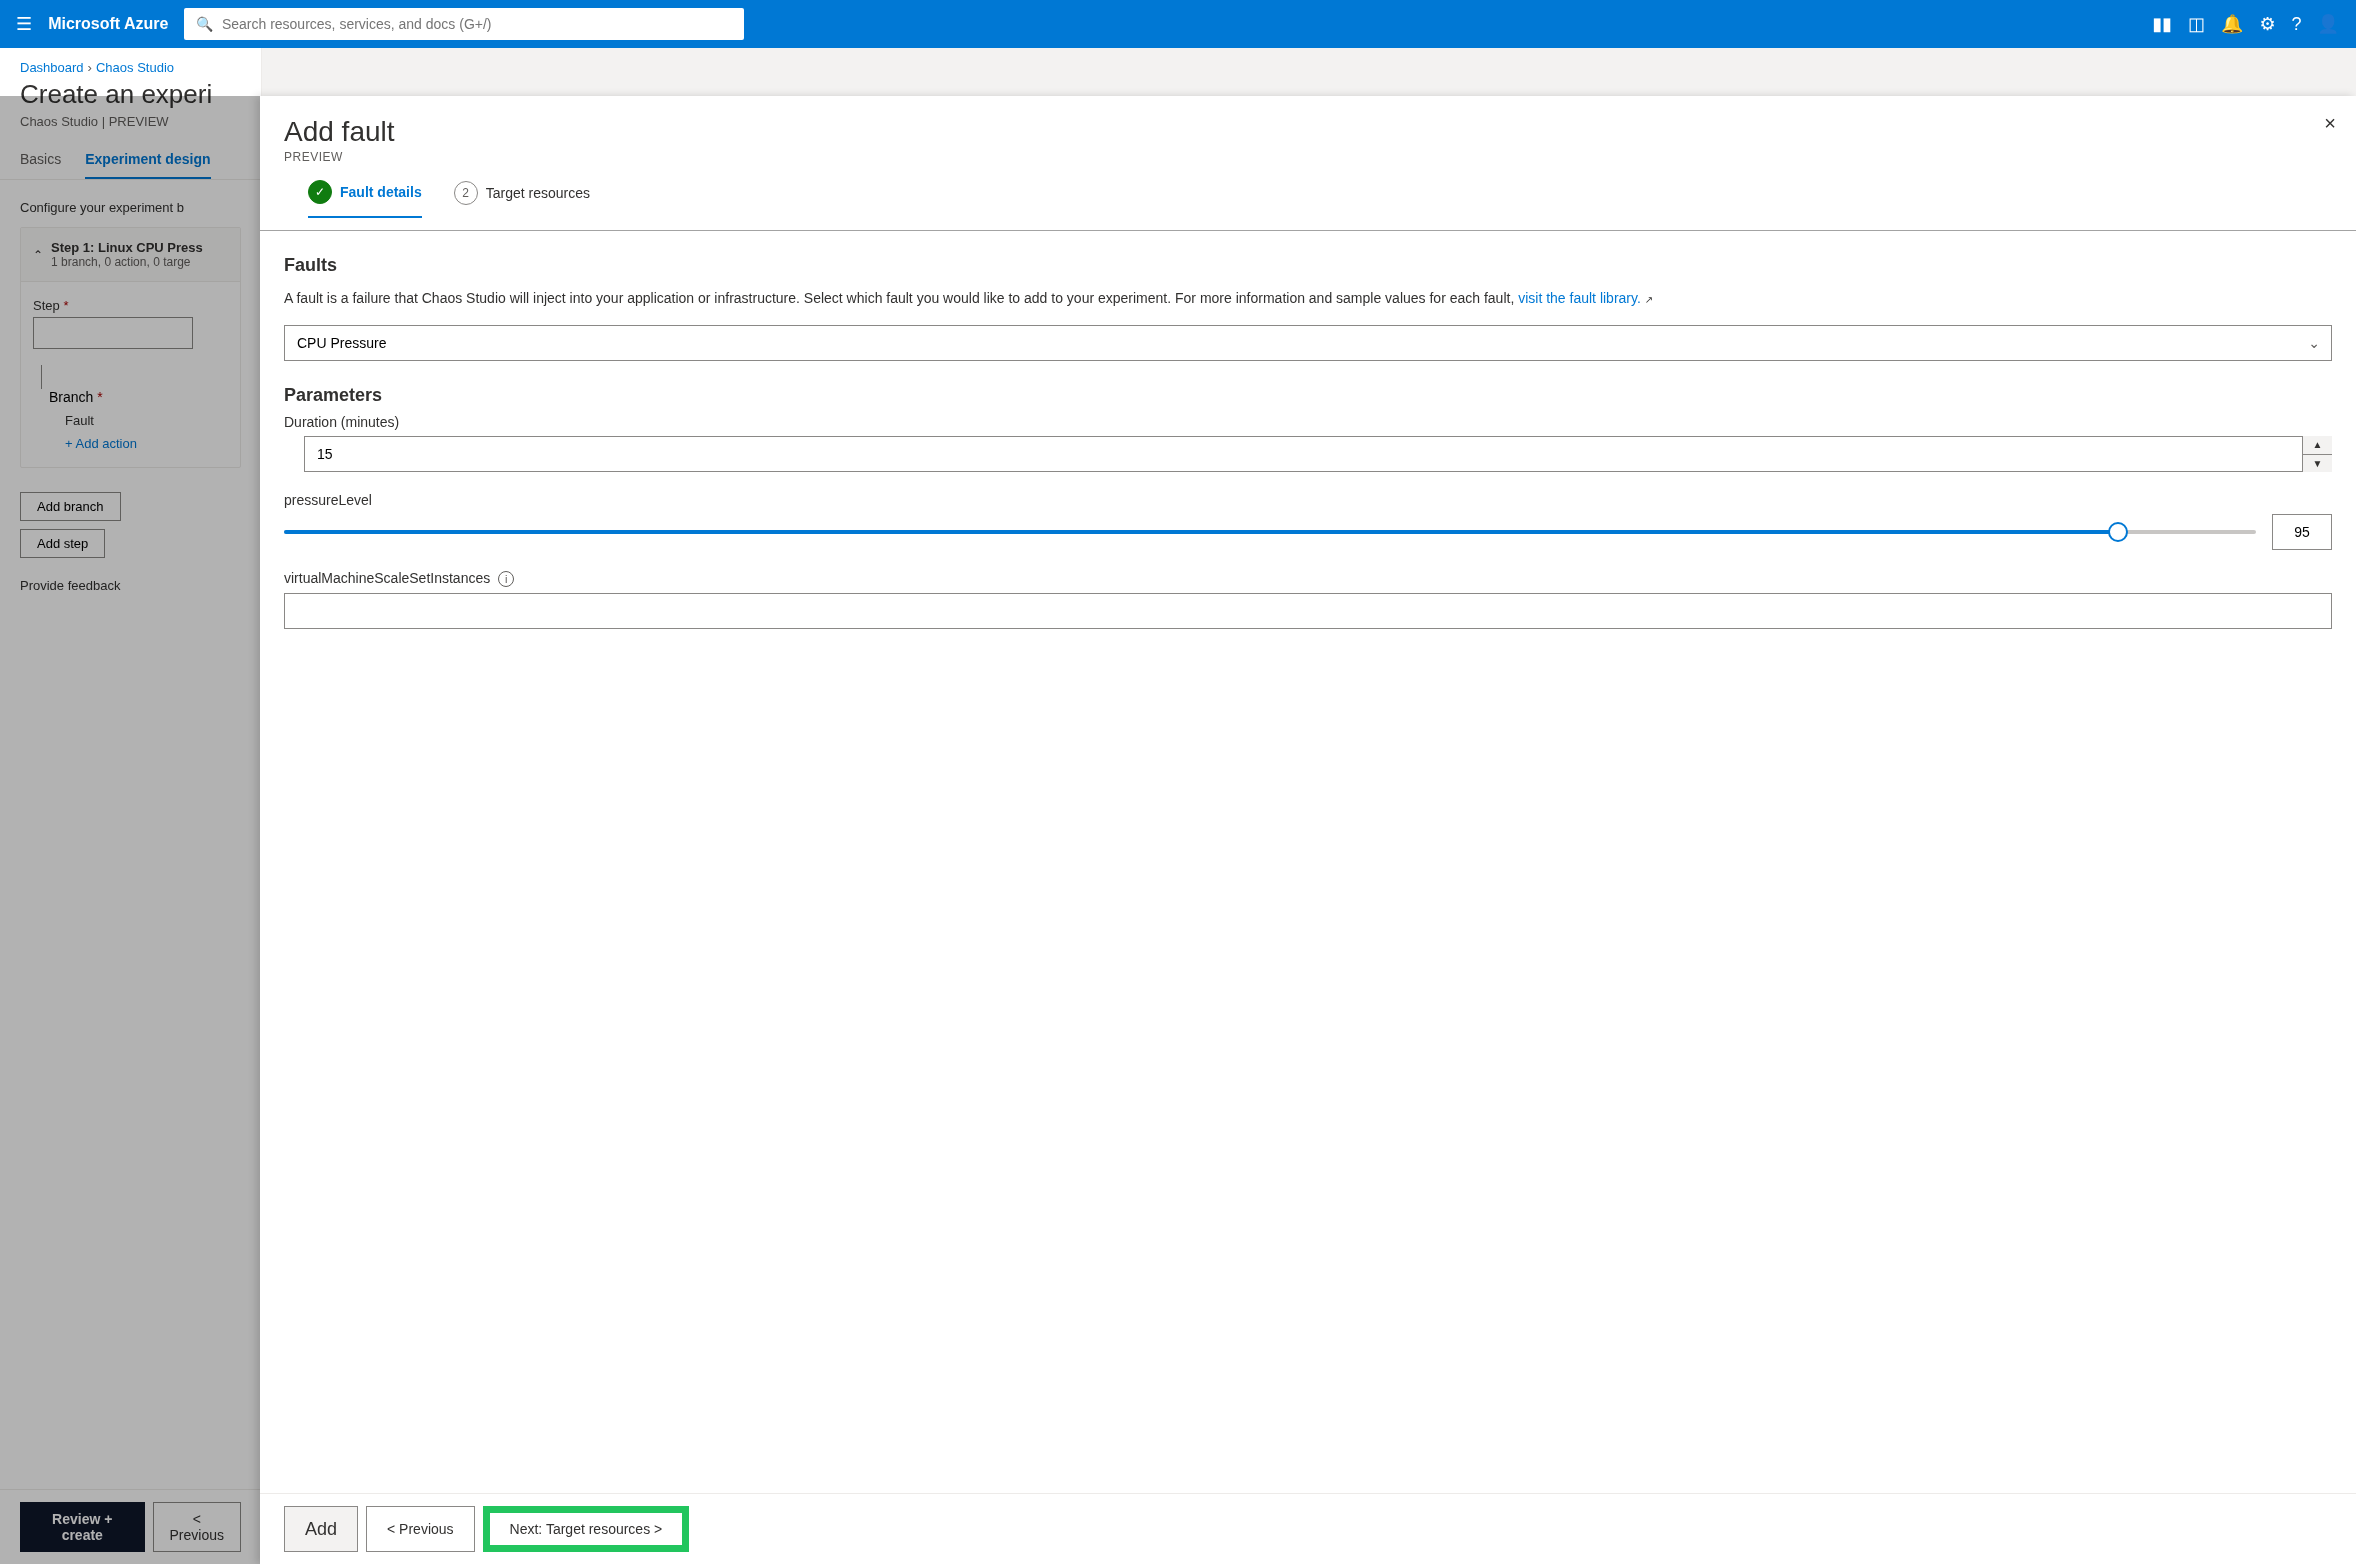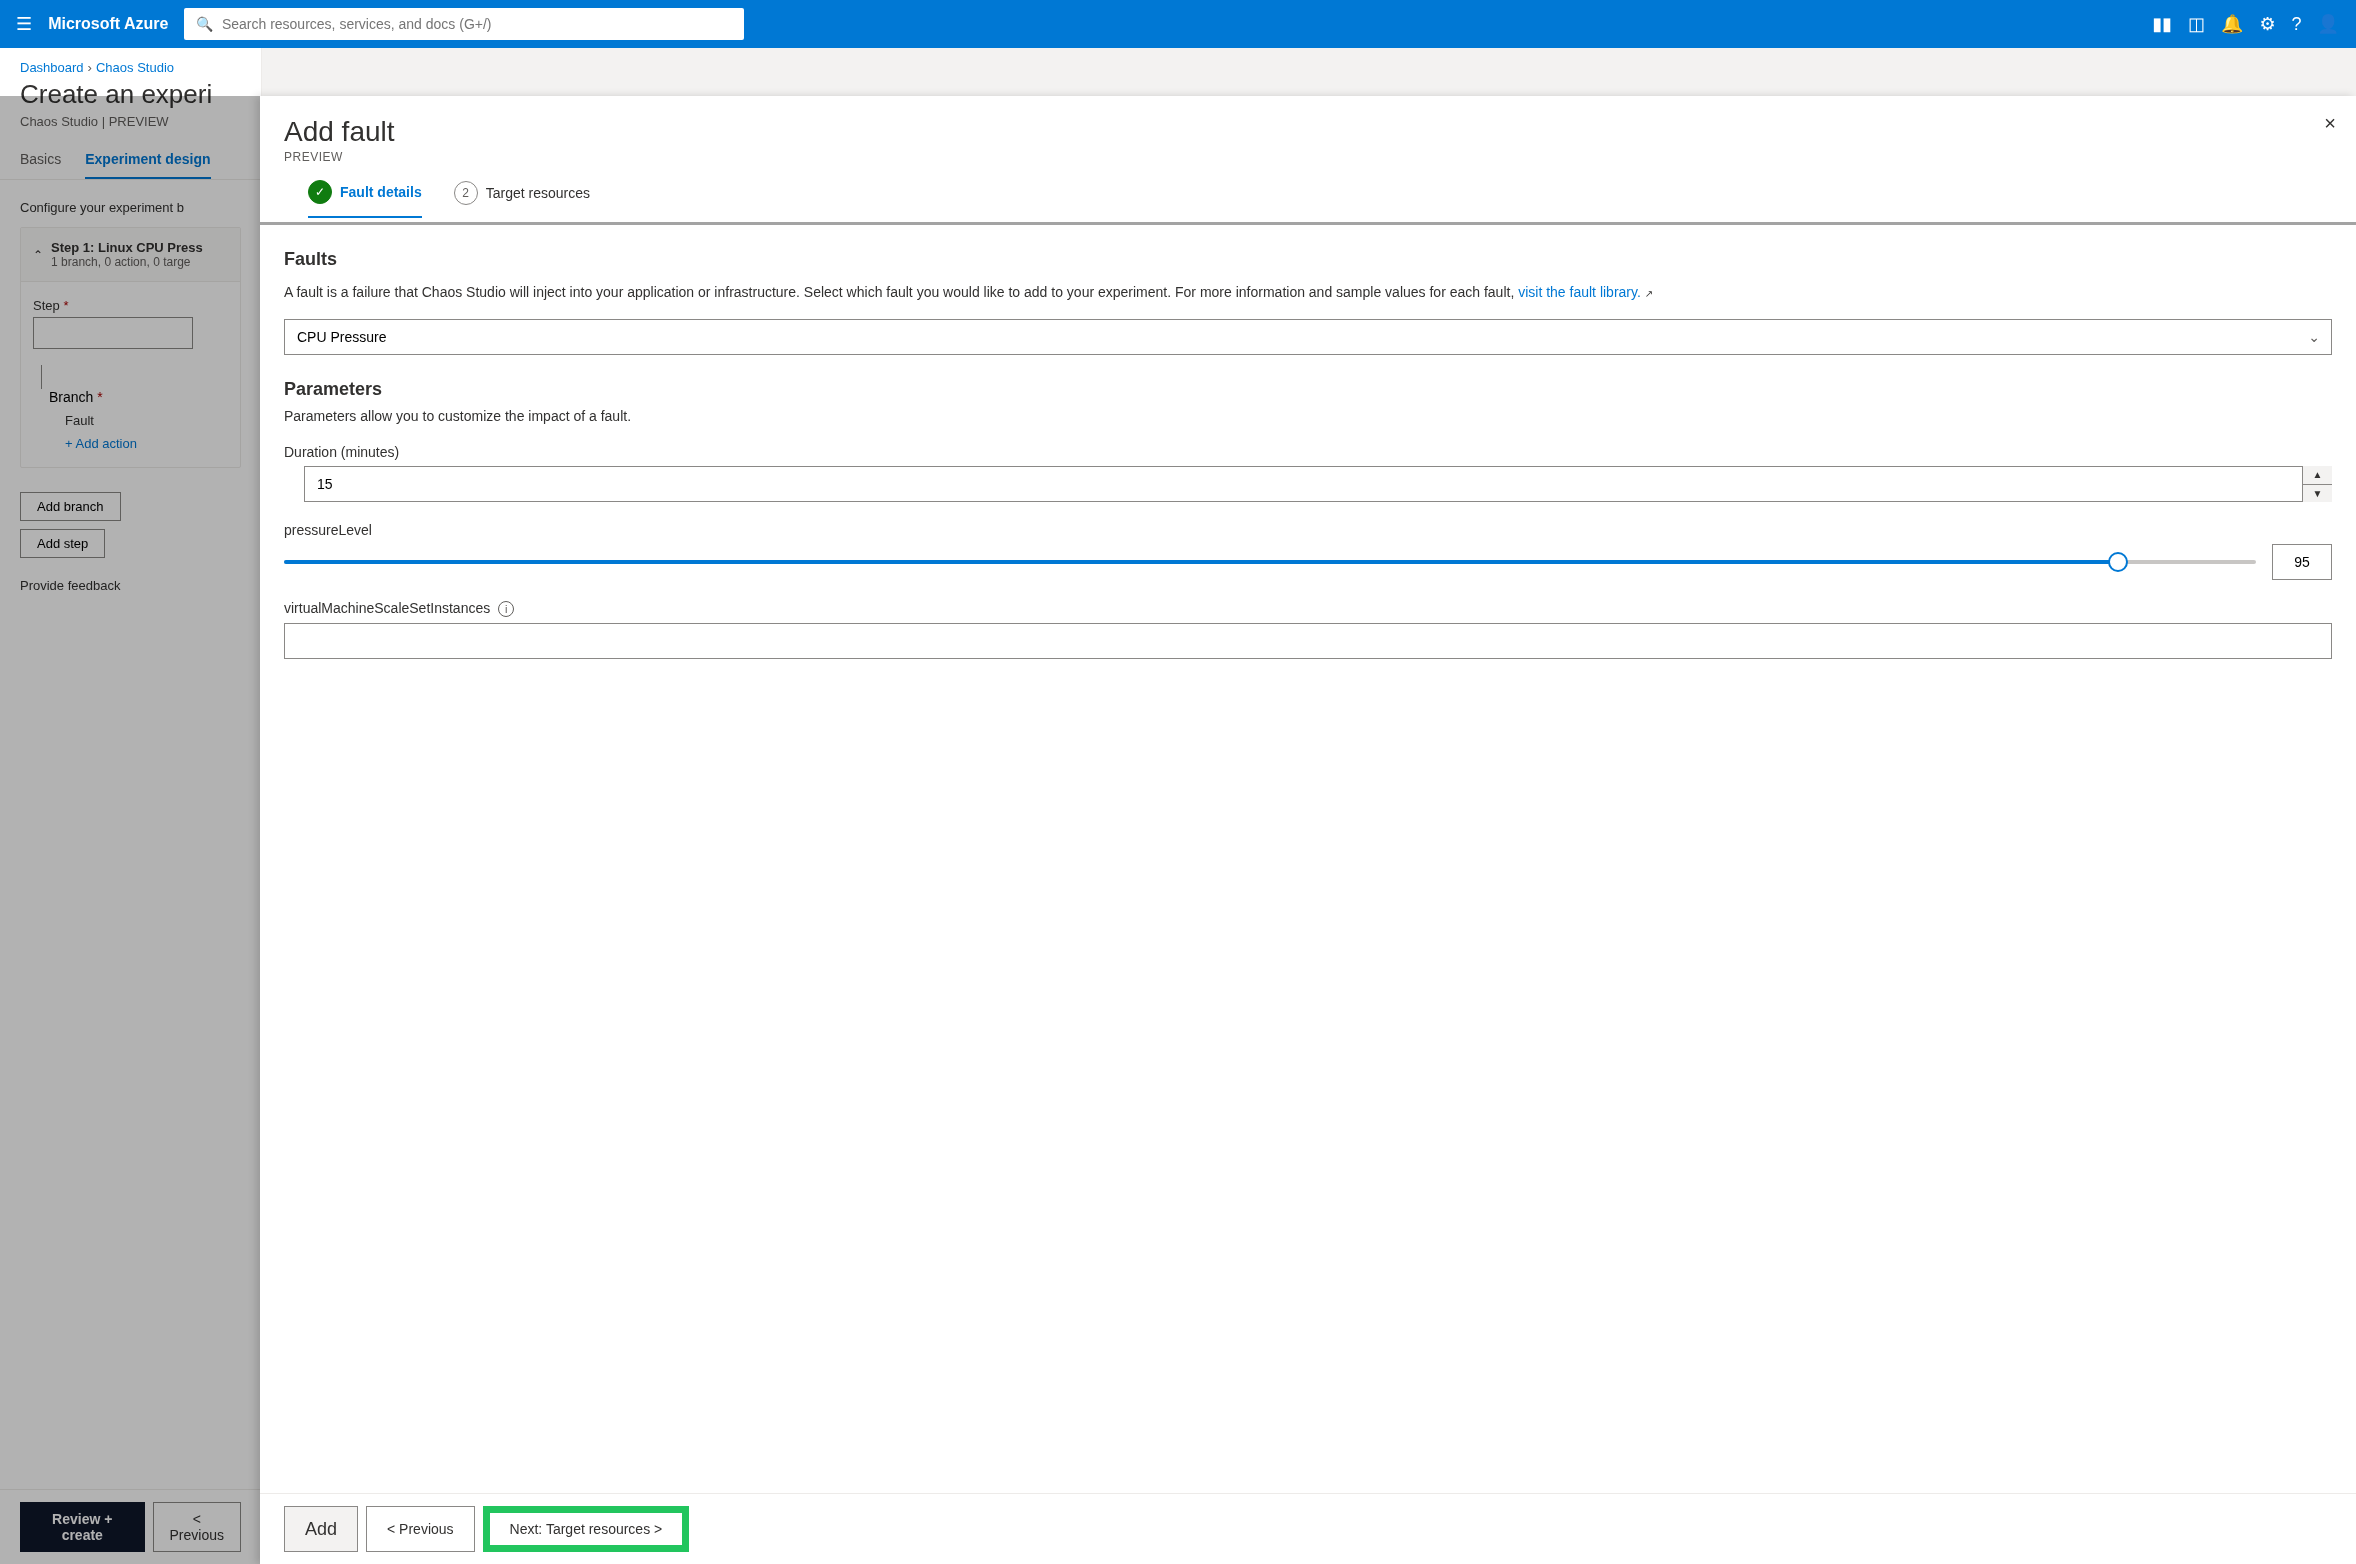--- a/index.html
+++ b/index.html
@@ -255,22 +255,22 @@
       width: calc(100% - 260px);
       bottom: 0;
       background: white;
       z-index: 101;
       display: flex;
       flex-direction: column;
       box-shadow: -4px 0 8px rgba(0,0,0,0.15);
     }
 
     .panel-header {
-      padding: 20px 24px 4px;
-      border-bottom: 3px solid #a3a3a3;
+      padding: 20px 24px 12px;
+      border-bottom: 1px solid #a3a3a3;
       position: relative;
     }
 
     .panel-title {
       font-size: 28px;
       font-weight: 300;
       color: #323130;
     }
     .panel-subtitle {
       font-size: 12px;
@@ -654,21 +654,20 @@
           <option>CPU Pressure</option>
           <option>Memory Pressure</option>
           <option>Disk I/O Pressure</option>
           <option>Network Disconnect</option>
         </select>
         <span class="dropdown-arrow">⌄</span>
       </div>
 
       
       <div class="param-section-title">Parameters</div>
-      <p class="param-desc">Parameters allow you to customize the impact of a fault.</p>
 
       
       <div class="param-label">Duration (minutes)</div>
       <div class="number-input-wrapper">
         <input class="number-input" type="number" value="15" style="">
         <div class="number-spinners">
           <button class="spinner-up">▲</button>
           <button class="spinner-down">▼</button>
         </div>
       </div>

